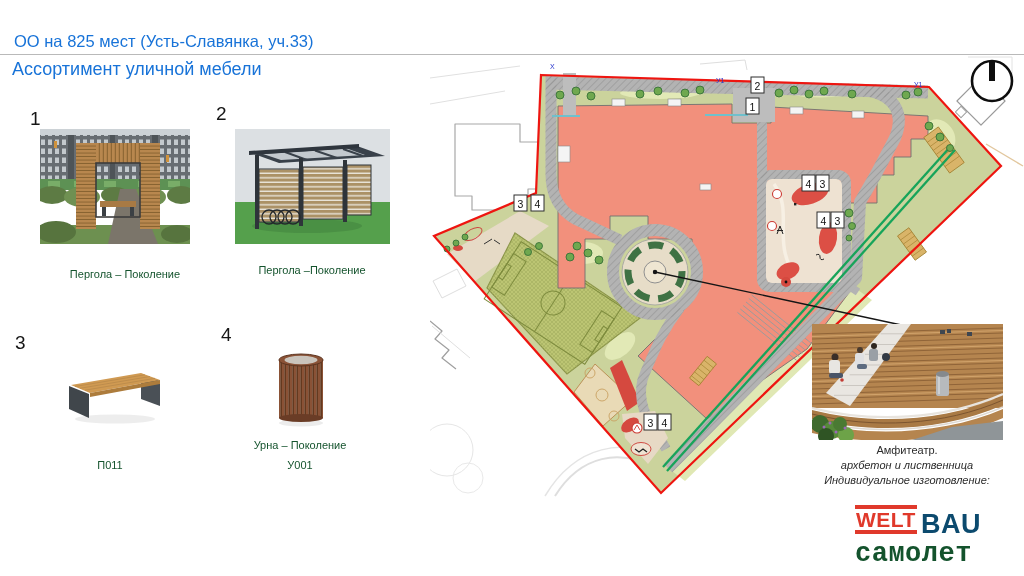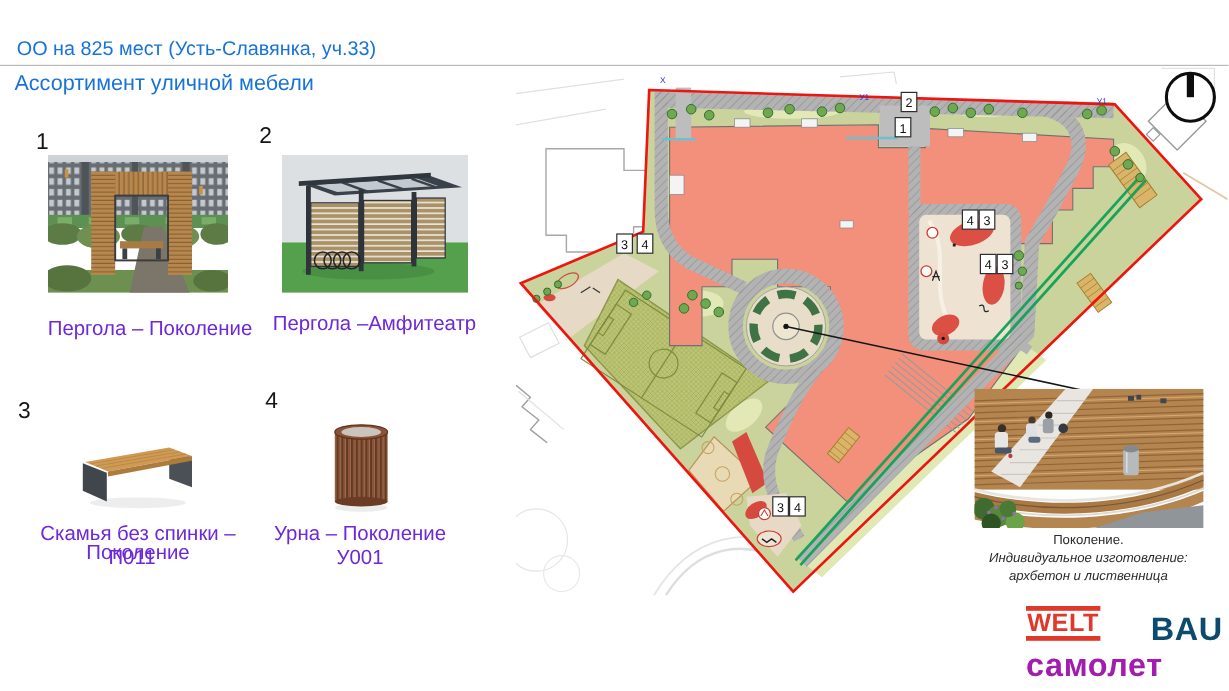--- a/index.html
+++ b/index.html
@@ -3,33 +3,33 @@
 <meta charset="utf-8">
 <style>
   html,body{margin:0;padding:0;background:#ffffff;}
   #slide{position:relative;width:1024px;height:576px;background:#fff;overflow:hidden;
          font-family:"Liberation Sans",sans-serif;color:#161616;margin-top:26px;}
   .abs{position:absolute;}
   .title{left:14px;top:6px;font-size:16.5px;color:#1873d8;}
   .divider{left:0;top:28px;width:1024px;height:1px;background:#b9b9b9;}
   .subtitle{left:12px;top:33px;font-size:18px;color:#1873d8;}
   .item-num{font-size:19px;color:#161616;}
-  .cap{font-size:17px;color:#6d28d9;text-align:center;line-height:16px;}
+  .cap{font-size:11px;color:#14532d;text-align:center;line-height:16px;}
   svg{display:block;}
   .marker-box{fill:#ffffff;stroke:#2e2e2e;stroke-width:1;}
   .marker-num{font:10.5px "Liberation Sans",sans-serif;text-anchor:middle;fill:#111;}
   .blue-label{font:7px "Liberation Sans",sans-serif;fill:#2633cc;}
   .amph-cap{left:797px;top:417px;width:220px;text-align:center;font-size:11px;color:#2b2b2b;line-height:15px;}
   .amph-cap .it{font-style:italic;}
   .logo{left:855px;top:479px;}
-  .logo-row{display:flex;align-items:flex-start;gap:38px;}
+  .logo-row{display:flex;align-items:flex-start;}
   .welt{color:#e0392b;font-weight:bold;font-size:21px;line-height:1;border-top:4px solid #e0392b;
         border-bottom:4px solid #e0392b;padding:0 1px;letter-spacing:.5px;}
   .bau{color:#0c4a6e;font-weight:bold;font-size:27px;line-height:1;margin-left:4px;margin-top:6px;letter-spacing:.5px;}
-  .samolet{color:#a21caf;font-weight:bold;font-size:27px;letter-spacing:.5px;margin-top:1px;}
+  .samolet{color:#14532d;font-weight:bold;font-size:27px;letter-spacing:.5px;margin-top:1px;font-family:Liberation Mono, monospace;}
 </style>
 </head>
 <body>
 
 <div id="slide">
 
   <div class="abs title">ОО на 825 мест (Усть-Славянка, уч.33)</div>
   <div class="abs divider"></div>
   <div class="abs subtitle">Ассортимент уличной мебели</div>
 
@@ -108,36 +108,35 @@
       <rect x="112" y="36" width="24" height="50" fill="url(#slats2)" stroke="#2e343a" stroke-width="1"></rect>
       <rect x="20" y="26" width="4" height="74" fill="#2e343a"></rect>
       <rect x="64" y="29" width="4" height="68" fill="#2e343a"></rect>
       <rect x="108" y="31" width="4" height="62" fill="#2e343a"></rect>
       <circle cx="34" cy="88" r="7" fill="none" stroke="#23272b" stroke-width="1.3"></circle>
       <circle cx="42" cy="88" r="7" fill="none" stroke="#23272b" stroke-width="1.3"></circle>
       <circle cx="50" cy="88" r="7" fill="none" stroke="#23272b" stroke-width="1.3"></circle>
       <circle cx="58" cy="88" r="7" fill="none" stroke="#23272b" stroke-width="1.3"></circle>
     </g>
   </svg>
-  <div class="abs cap" style="left:212px;top:236px;width:200px">Пергола –Амфитеатр</div>
+  <div class="abs cap" style="left:212px;top:236px;width:200px">Пергола –Поколение</div>
 
   <div class="abs item-num" style="left:15px;top:306px">3</div>
   <svg class="abs" style="left:55px;top:330px" width="120" height="72" viewBox="0 0 120 72">
     <g>
       <ellipse cx="60" cy="63" rx="40" ry="4.5" fill="#ededed"></ellipse>
       <polygon points="14,30 34,38 34,62 14,53" fill="#40464b"></polygon>
       <polygon points="86,19 105,25 105,50 86,43" fill="#4a5056"></polygon>
       <polygon points="16,29 86,17 105,24 35,37" fill="#d09a52"></polygon>
       <polygon points="35,37 105,24 105,28 35,41" fill="#ad7c3c"></polygon>
       <line x1="20" y1="30.5" x2="90" y2="18.8" stroke="#b9894a" stroke-width="0.8"></line>
       <line x1="25" y1="32.3" x2="95" y2="20.5" stroke="#b9894a" stroke-width="0.8"></line>
       <line x1="30" y1="34.2" x2="100" y2="22.3" stroke="#b9894a" stroke-width="0.8"></line>
     </g>
   </svg>
-  <div class="abs cap" style="left:5px;top:411px;width:220px">Скамья без спинки – Поколение</div>
   <div class="abs cap" style="left:0;top:431px;width:220px">П011</div>
 
   <div class="abs item-num" style="left:221px;top:298px">4</div>
   <svg class="abs" style="left:270px;top:318px" width="62" height="84" viewBox="0 0 62 84">
     <defs>
       <pattern id="urnslats" width="4" height="10" patternUnits="userSpaceOnUse">
         <rect width="2.2" height="10" fill="#8a5236"></rect>
           <rect x="2.2" width="1.8" height="10" fill="#64391f"></rect>
       </pattern>
     </defs>
@@ -467,23 +466,23 @@
         <circle cx="28" cy="100" r="7" fill="#4a7a33"></circle>
         <circle cx="12" cy="103" r="1.5" fill="#9a68b8"></circle>
           <circle cx="24" cy="108" r="1.5" fill="#9a68b8"></circle>
         <circle cx="33" cy="104" r="1.5" fill="#9a68b8"></circle>
           <circle cx="18" cy="99" r="1.5" fill="#9a68b8"></circle>
       </g>
     </g>
   </svg>
 
   <div class="abs amph-cap">
-    <div>Поколение.</div>
+    <div>Амфитеатр.</div>
+    <div class="it">архбетон и лиственница</div>
     <div class="it">Индивидуальное изготовление:</div>
-    <div class="it">архбетон и лиственница</div>
   </div>
 
   <div class="abs logo">
     <div class="logo-row">
       <span class="welt">WELT</span>
       <span class="bau">BAU</span>
     </div>
     <div class="samolet">самолет</div>
   </div>
 

